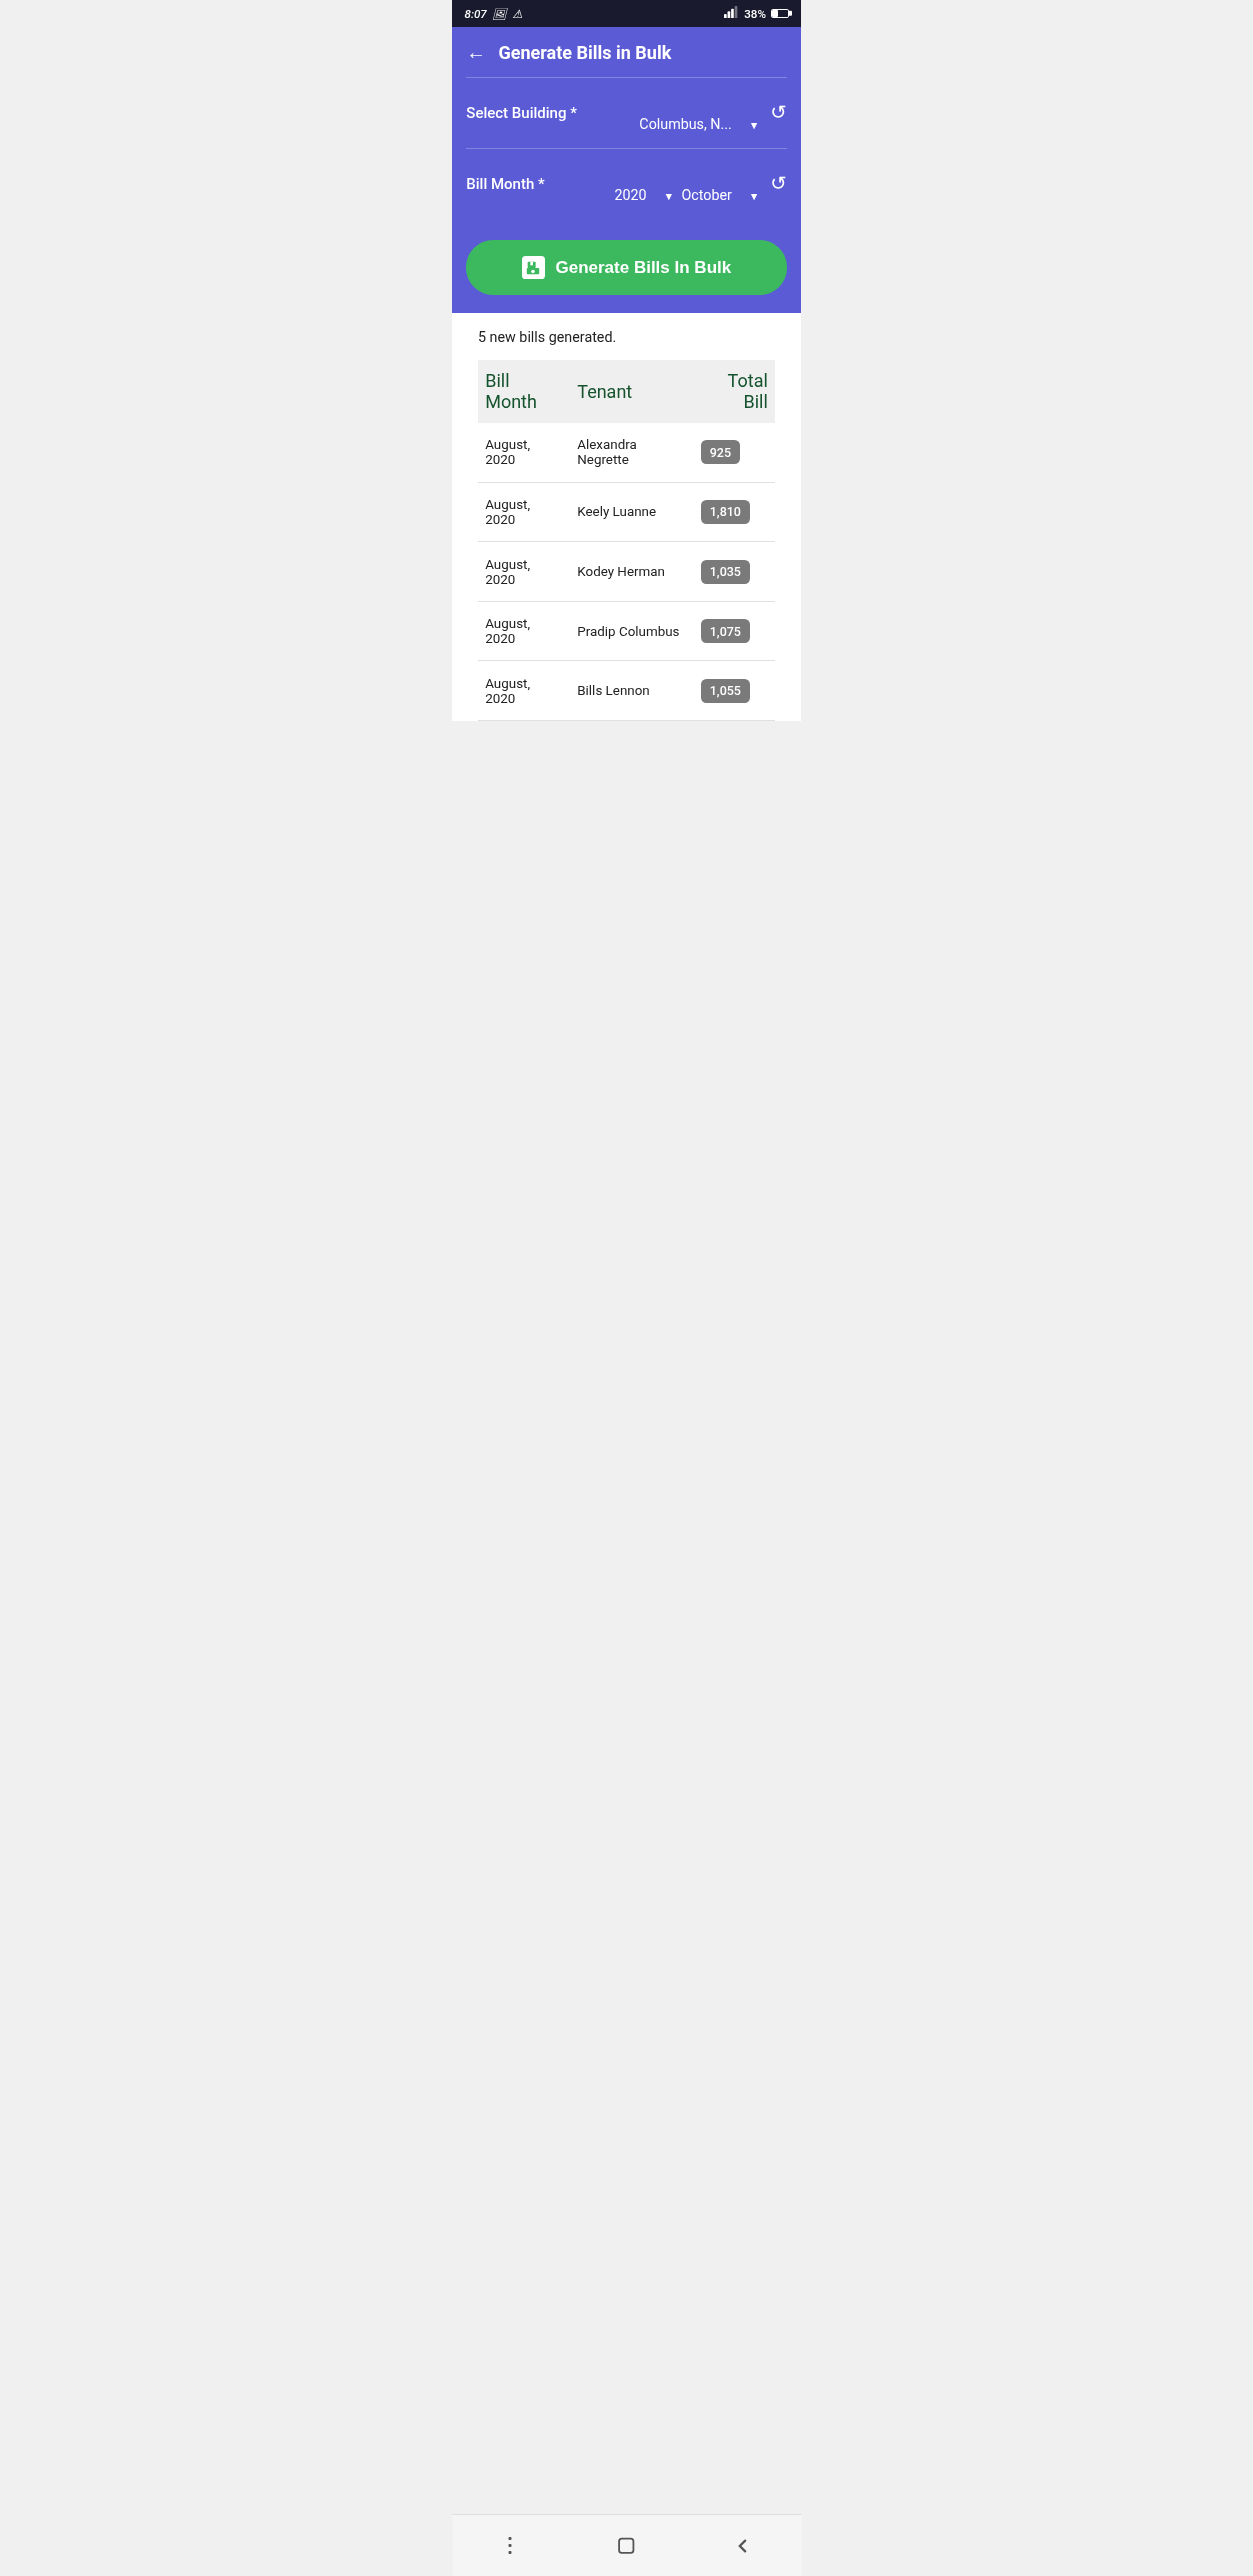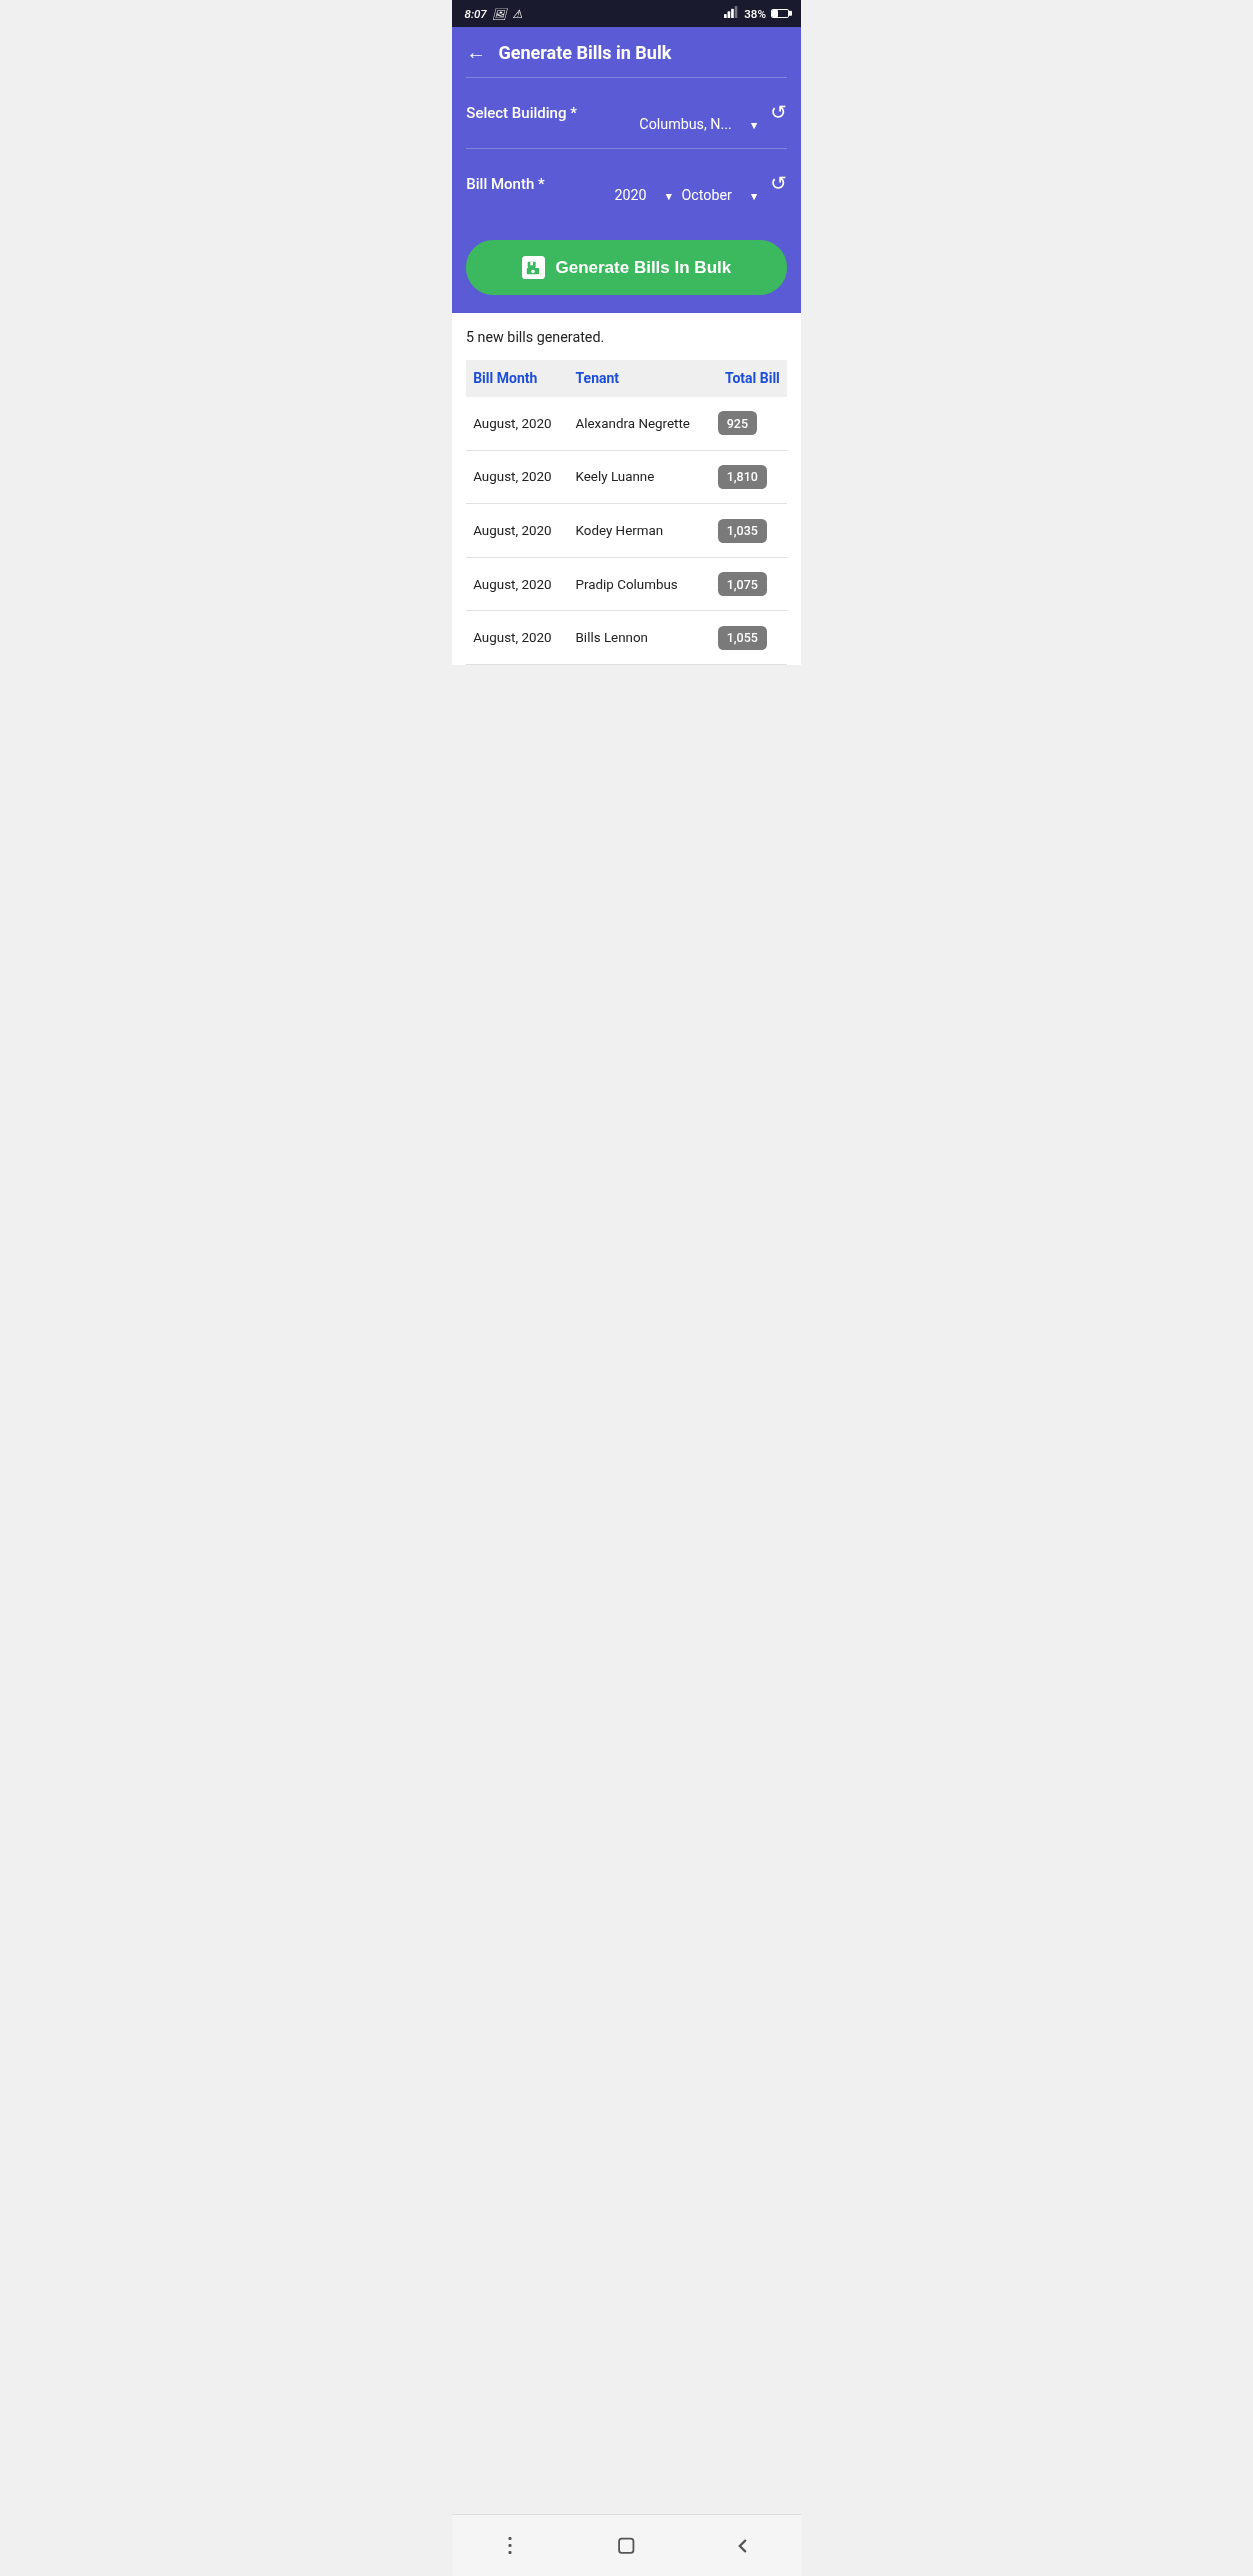--- a/index.html
+++ b/index.html
@@ -163,42 +163,42 @@
       border-radius: 3.6px;
       display: flex;
       align-items: center;
       justify-content: center;
       flex-shrink: 0;
     }
 
     
     .results-section {
       background: white;
-      padding: 16px 14px 0;
+      padding: 16px 26px 0;
     }
     .results-count {
       font-size: 14.3px;
       color: #222;
       margin-bottom: 14.3px;
     }
 
     
     .bills-table {
       width: 100%;
       border-collapse: collapse;
     }
     .table-header-row {
       background: #efefef;
     }
     .table-header-row th {
       padding: 10.7px 7.2px;
       text-align: left;
-      font-size: 14px;
-      font-weight: 700;
-      color: #1d4ed8;
+      font-size: 18px;
+      font-weight: 400;
+      color: #14532d;
     }
     .table-header-row th:last-child {
       text-align: right;
     }
     .table-row td {
       padding: 14.3px 7.2px;
       font-size: 13.4px;
       color: #222;
       border-bottom: 0.9px solid #e0e0e0;
       vertical-align: middle;

